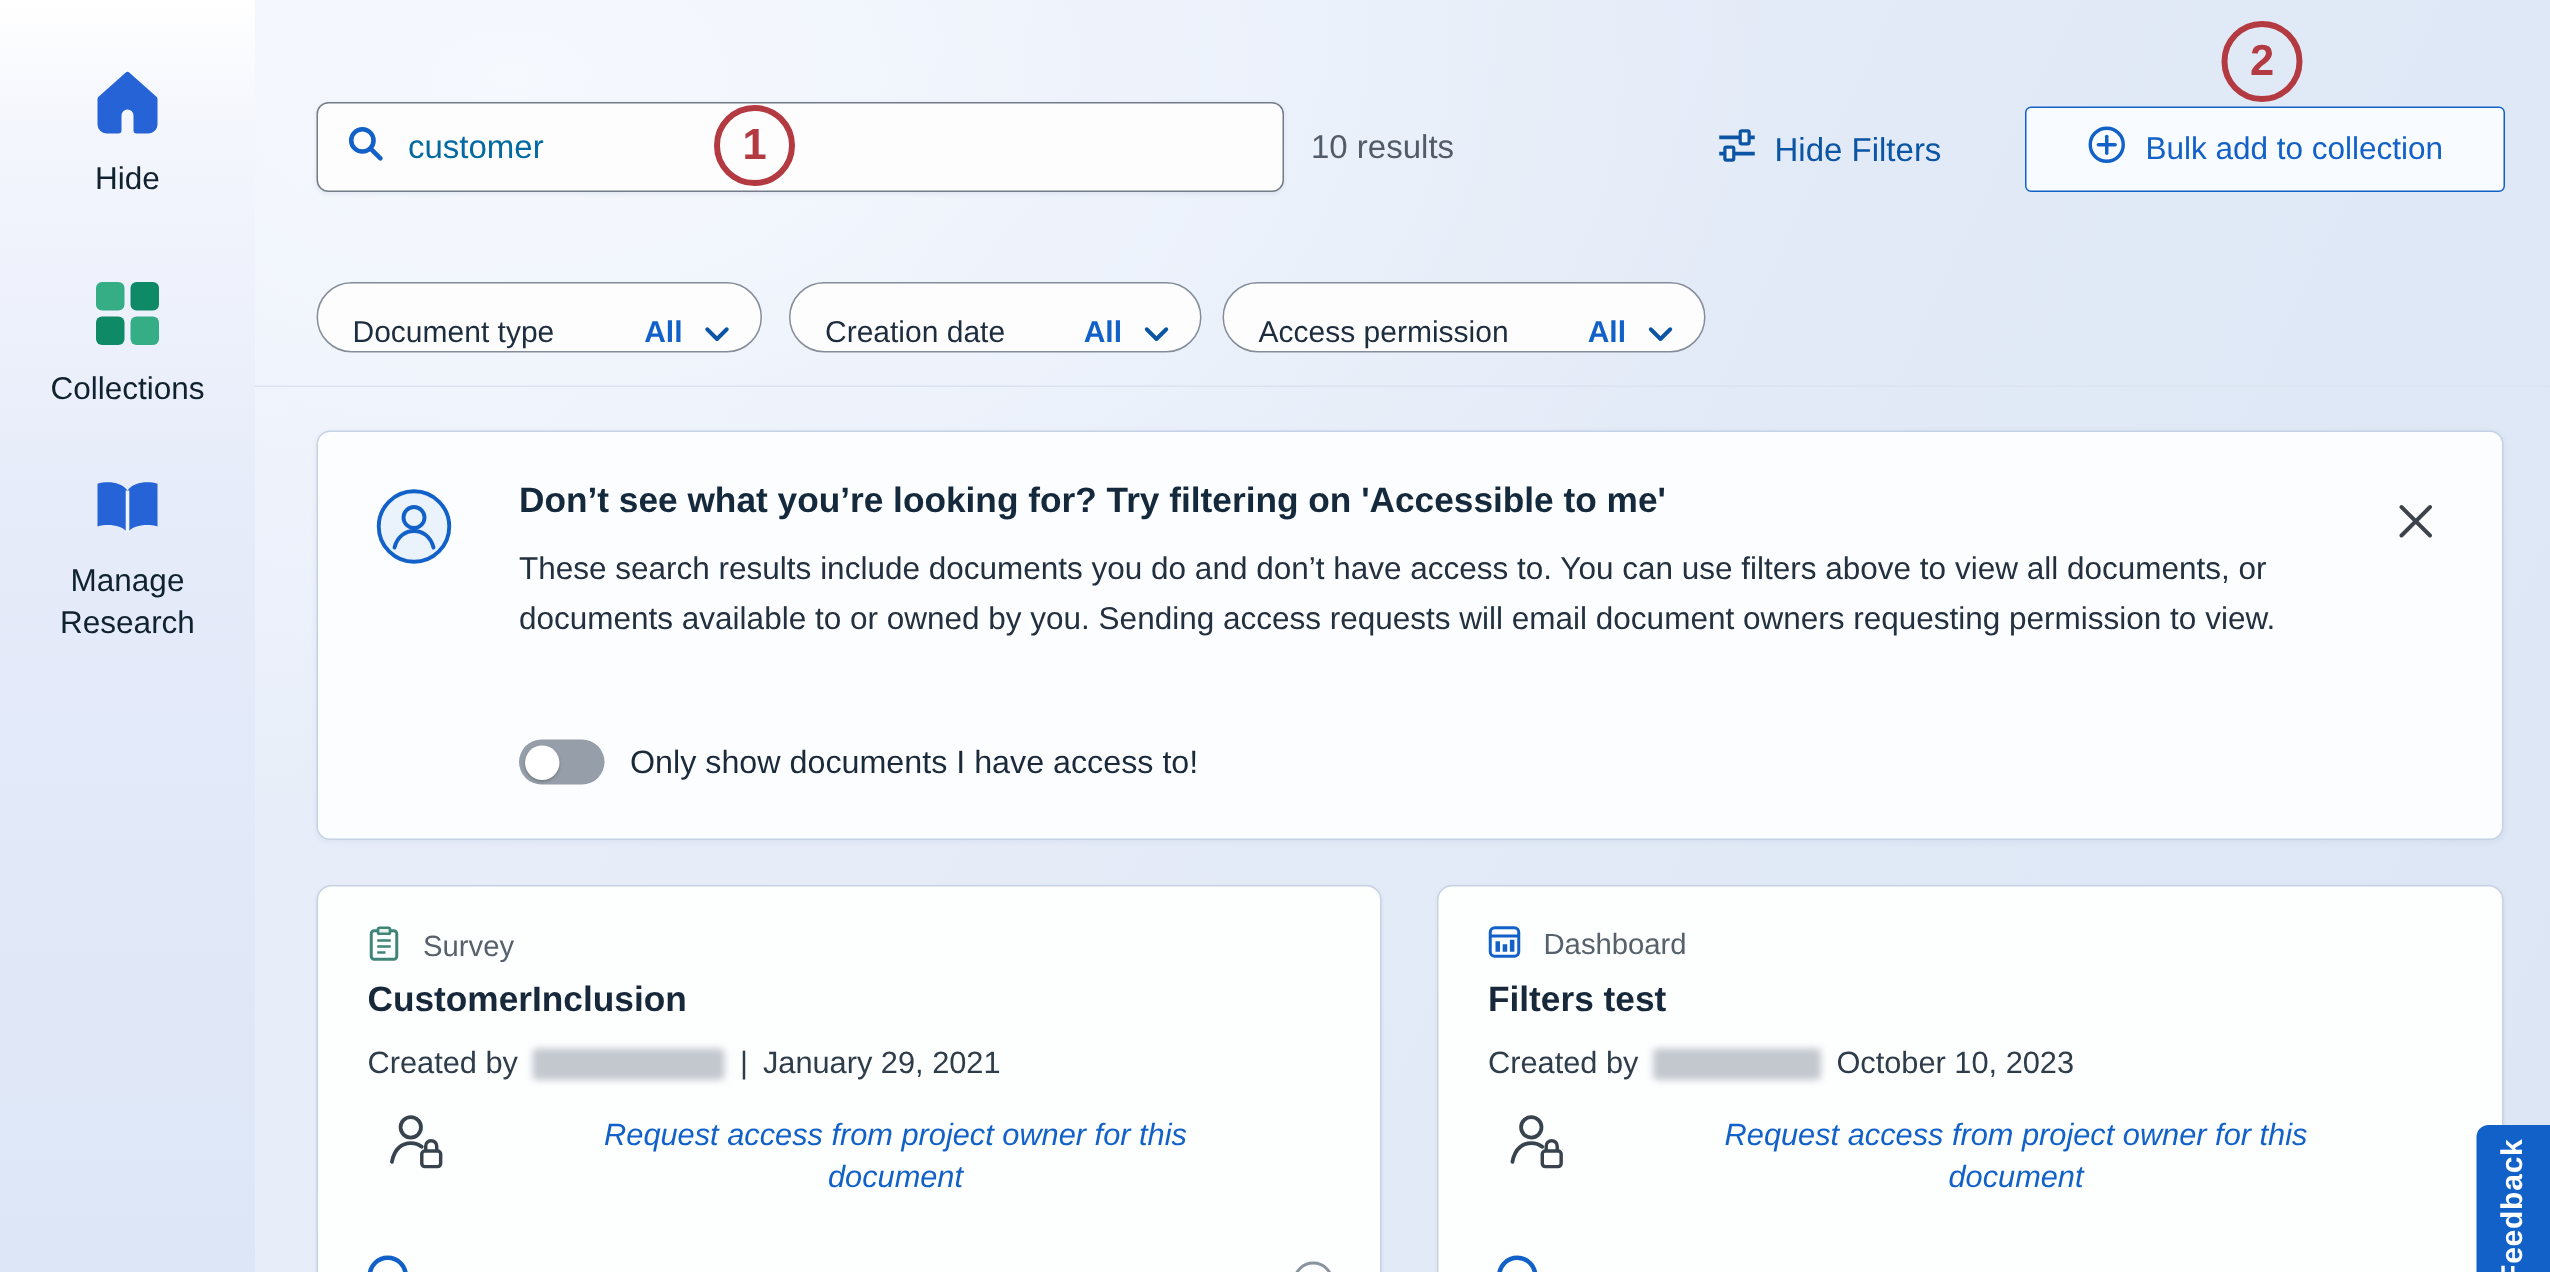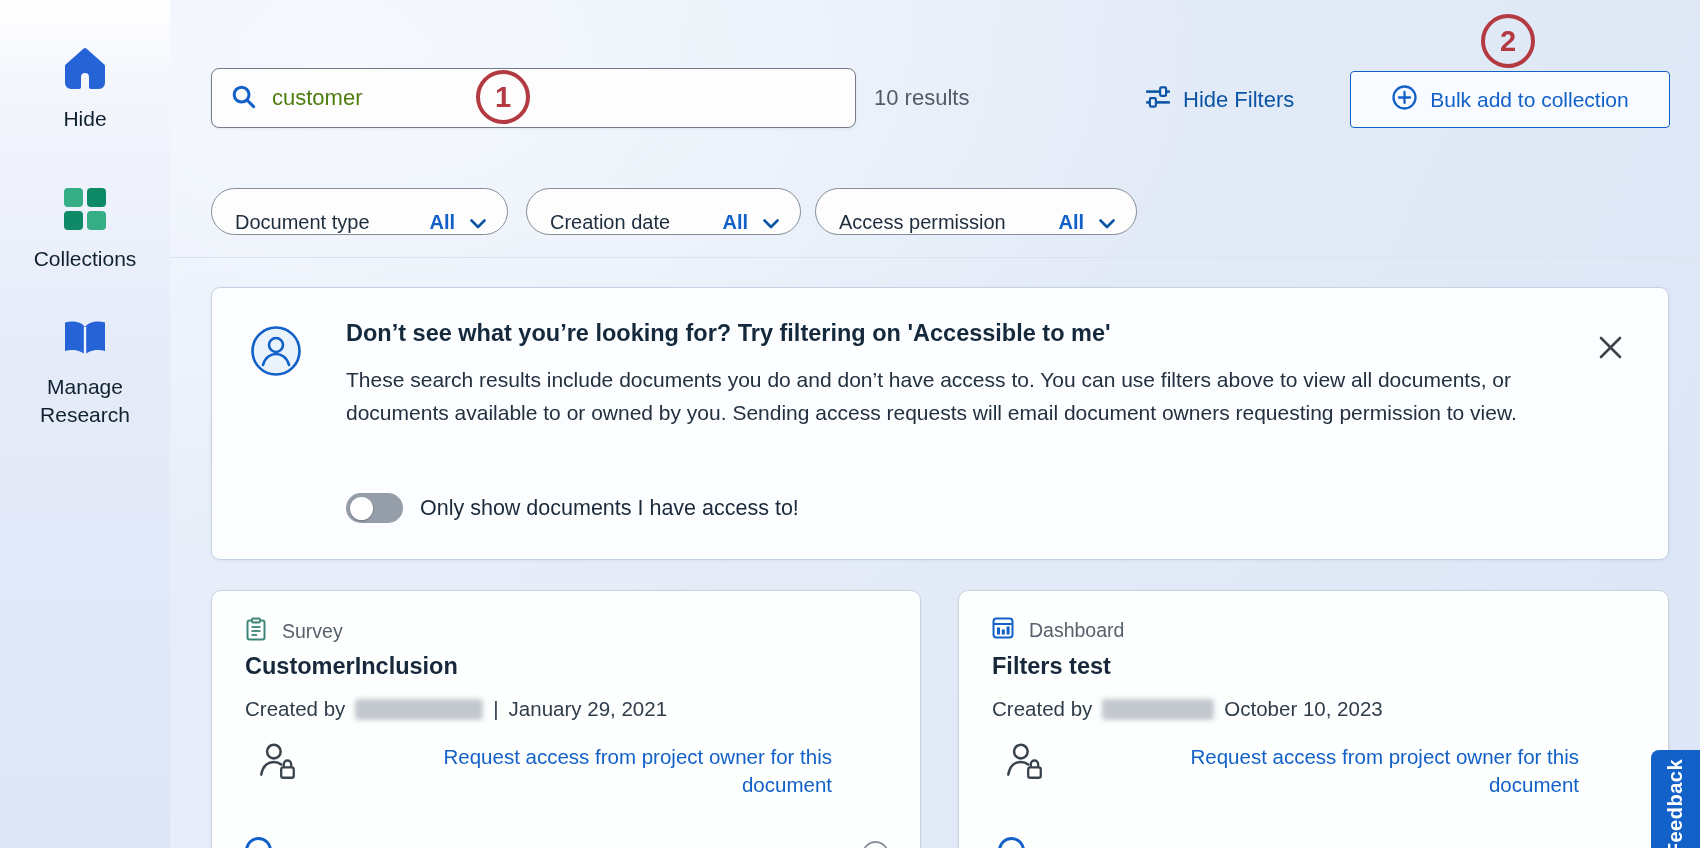--- a/index.html
+++ b/index.html
@@ -21,21 +21,21 @@
   .nav-collections { top:186px; }
   .nav-manage { top:318px; }
   .nav-manage .nav-label { width:112px; }
 
   
   .search-box { position:absolute; left:211px; top:68px; width:645px; height:60px;
                 background:#fdfdfe; border:1.5px solid #737c88; border-radius:8px;
                 display:flex; align-items:center; padding-left:18px; gap:15px;
                 box-shadow:0 1px 3px rgba(40,60,100,0.08); }
   .search-box input { border:none; outline:none; background:transparent; flex:1;
-                      font-family:"Liberation Sans",sans-serif; font-size:22px; color:#4d7c0f; }
+                      font-family:"Liberation Sans",sans-serif; font-size:22px; color:#0369a1; }
   .results-count { position:absolute; left:874px; top:85px; font-size:22px; color:#525c68; }
   .hide-filters { position:absolute; left:1144px; top:83px; display:flex; align-items:center;
                   gap:11px; cursor:pointer; }
   .hide-filters span { font-size:22px; color:#0b55a4; }
   .bulk-add { position:absolute; left:1350px; top:71px; width:320px; height:57px;
               background:#f8fbff; border:1px solid #1261c8; border-radius:4px;
               display:flex; align-items:center; justify-content:center; gap:12px;
               font-family:"Liberation Sans",sans-serif; font-size:21px; color:#1261c8; cursor:pointer; }
 
   
@@ -78,23 +78,23 @@
   .card-1 { left:211px; }
   .card-2 { left:958px; width:711px; }
   .type-row { position:absolute; left:33px; top:26px; display:flex; align-items:center; gap:15px; }
   .type-row .type-label { font-size:19.5px; color:#57616c; }
   .card-title { position:absolute; left:33px; top:62px; font-size:23.5px; font-weight:600; color:#16283a; }
   .created-row { position:absolute; left:33px; top:106px; display:flex; align-items:center; gap:10px;
                  font-size:20.5px; color:#2f3d4b; }
   .redacted { width:128px; height:21px; background:#c3c8cf; border-radius:3px; filter:blur(2.5px); }
   .card-2 .redacted { width:112px; }
   .person-lock { position:absolute; left:44px; top:148px; }
-  .request-link { position:absolute; left:150px; top:152px; width:470px; text-align:right;
+  .request-link { position:absolute; left:150px; top:152px; width:470px; text-align:center;
                   font-size:20.5px; line-height:27.5px; color:#1261c8; cursor:pointer;
-                  text-decoration:none; display:block; }
+                  text-decoration:none; display:block;font-style:italic; }
   .mini-circle { position:absolute; width:27px; height:27px; border-radius:50%; cursor:pointer; }
   .mini-blue { left:33px; top:246px; border:3px solid #1261c8; }
   .card-2 .mini-blue { left:39px; }
   .mini-gray { left:650px; top:250px; border:2.5px solid #8a939e; }
 
   
   .feedback-tab { position:absolute; left:1651px; top:750px; width:49px; height:115px;
                   background:#1261c8; border-radius:8px 0 0 8px; display:flex; align-items:center;
                   justify-content:center; cursor:pointer; }
   .feedback-tab .v-text { writing-mode:vertical-rl; transform:rotate(180deg); color:#ffffff;

